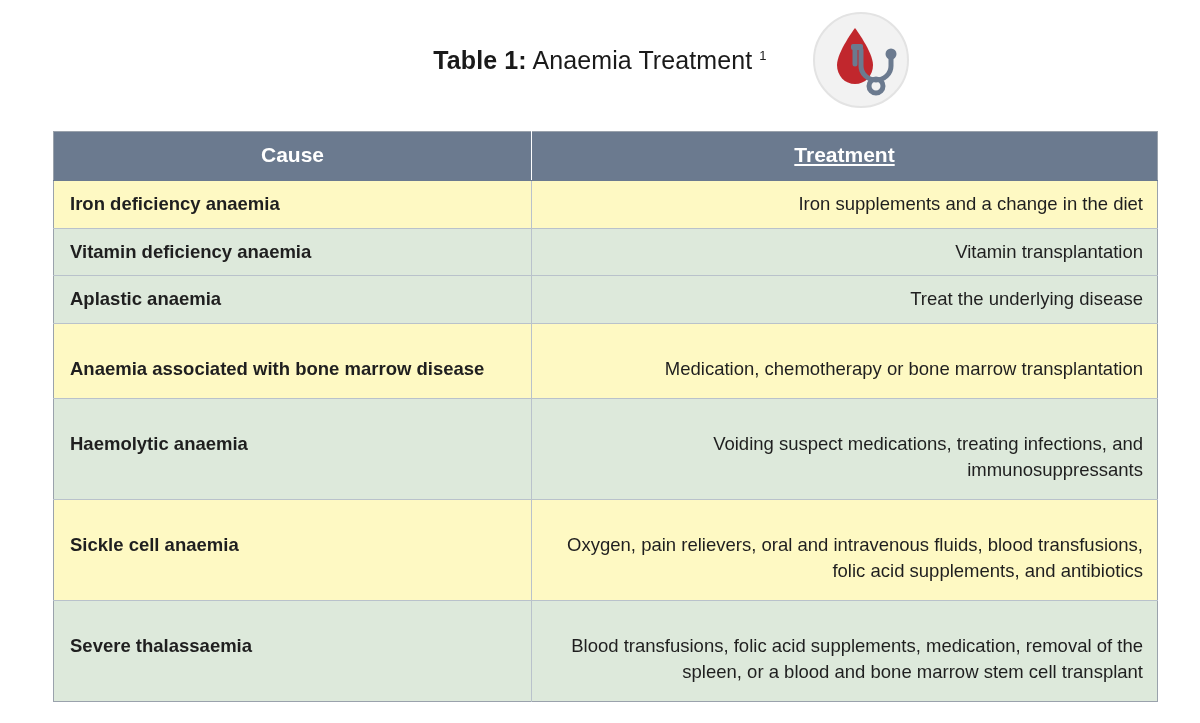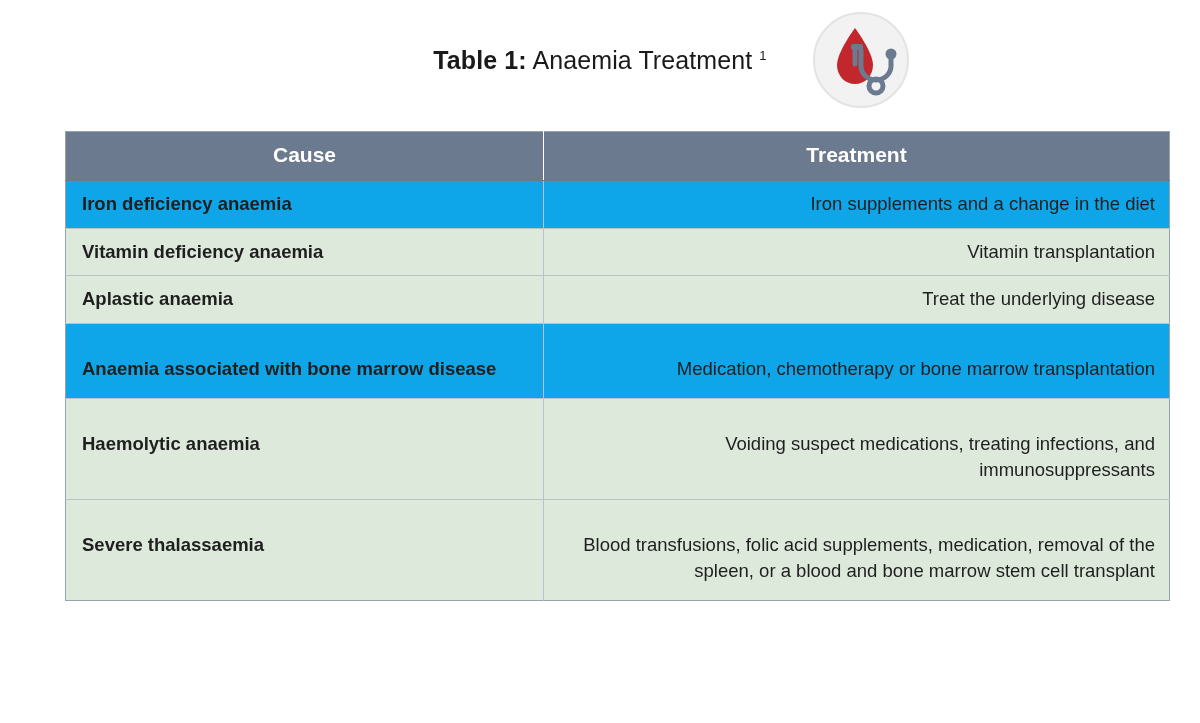--- a/index.html
+++ b/index.html
@@ -60,21 +60,21 @@
     border: 2px solid #e3e3e3;
     box-sizing: border-box;
   }
   .logo-badge svg {
     display: block;
   }
 
   
   .table-wrap {
     position: absolute;
-    left: 65px;
+    left: 53px;
     top: 131px;
     width: 1104px;
   }
   table.anaemia {
     border-collapse: collapse;
     width: 1104px;
     table-layout: fixed;
     border: 1px solid #9aa2ac;
   }
   table.anaemia col.c1 { width: 478px; }
@@ -85,40 +85,41 @@
     color: #ffffff;
     font-size: 21px;
     font-weight: bold;
     text-align: center;
     padding: 11px 8px 13px 8px;
     border-right: 1px solid #ffffff;
     border-bottom: 1px solid #6b7a8f;
   }
   table.anaemia thead th:last-child {
     border-right: none;
+    text-decoration: underline;
   }
 
   table.anaemia td {
     font-size: 18.5px;
     line-height: 1.38;
     padding: 10px 14px 11px 16px;
     border-bottom: 1px solid #b9c2cb;
     border-right: 1px solid #b9c2cb;
     vertical-align: top;
     color: #1f1f1f;
   }
   table.anaemia td:last-child {
     border-right: none;
     text-align: right;
   }
   table.anaemia td.cause {
     font-weight: bold;
   }
   table.anaemia tr.shade-gray td {
-    background: #0ea5e9;
+    background: #fef9c3;
   }
   table.anaemia tr.shade-green td {
     background: #dde9db;
   }
   table.anaemia tr.tall td {
     padding-top: 32px;
     padding-bottom: 17px;
   }
   table.anaemia tr:last-child td {
     border-bottom: none;
@@ -171,20 +172,24 @@
           <td>Treat the underlying disease</td>
         </tr>
         <tr class="shade-gray tall">
           <td class="cause">Anaemia associated with bone marrow disease</td>
           <td>Medication, chemotherapy or bone marrow transplantation</td>
         </tr>
         <tr class="shade-green tall">
           <td class="cause">Haemolytic anaemia</td>
           <td>Voiding suspect medications, treating infections, and immunosuppressants</td>
         </tr>
+        <tr class="shade-gray tall">
+          <td class="cause">Sickle cell anaemia</td>
+          <td>Oxygen, pain relievers, oral and intravenous fluids, blood transfusions, folic acid supplements, and antibiotics</td>
+        </tr>
         <tr class="shade-green tall">
           <td class="cause">Severe thalassaemia</td>
           <td>Blood transfusions, folic acid supplements, medication, removal of the spleen, or a blood and bone marrow stem cell transplant</td>
         </tr>
       </tbody>
     </table>
   </div>
 
 </div>
 

